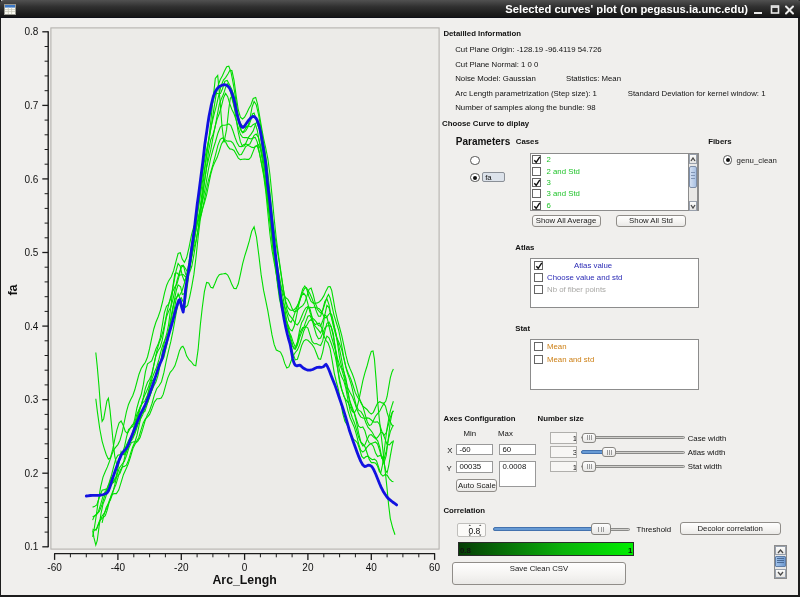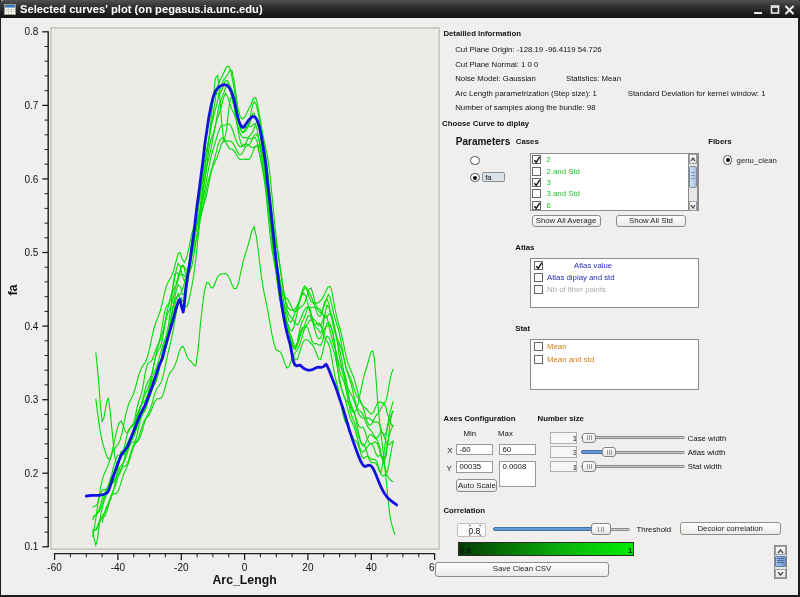--- a/index.html
+++ b/index.html
@@ -1,18 +1,18 @@
 <!DOCTYPE html>
 <html><head><meta charset="utf-8"><style>
 *{margin:0;padding:0;box-sizing:border-box}
 html,body{width:800px;height:597px;overflow:hidden}
 body{font-family:"Liberation Sans",sans-serif;font-size:7.8px;color:#111;background:#e8e8e6}
 #win{position:absolute;left:0;top:0;width:800px;height:597px;background:#f0efed;border-left:1px solid #1c1c1c;border-right:2px solid #1c1c1c;border-bottom:2px solid #1c1c1c}
 #tbar{position:absolute;left:-1px;top:0;width:801px;height:18px;background:linear-gradient(#515151 0%,#303030 40%,#1d1d1d 80%,#161616 100%);border-radius:4px 4px 0 0;border-bottom:1px solid #0e1018}
-#title{position:absolute;left:20px;right:53px;top:3px;text-align:left;color:#fff;font-weight:bold;font-size:11.2px}
+#title{position:absolute;left:20px;right:53px;top:3px;text-align:right;color:#fff;font-weight:bold;font-size:11.2px}
 .lab{position:absolute;white-space:nowrap;line-height:9px}
 .b{font-weight:bold}
 .btn{position:absolute;background:linear-gradient(#fefefe,#f5f4f2 55%,#eae9e7);border:1px solid #908d89;border-radius:3px;text-align:center;font-size:7.8px;color:#1a1a1a;white-space:nowrap}
 .inp{position:absolute;background:#fff;border:1px solid #999;font-size:7.8px;padding-left:2px;overflow:hidden;white-space:nowrap}
 .lbox{position:absolute;background:#fff;border:1px solid #8c8c8c;overflow:hidden}
 .cb{position:absolute;width:9px;height:9px;background:#fff;border:1px solid #666}
 .itxt{position:absolute;font-size:7.8px;line-height:8px;white-space:nowrap}
 .radio{position:absolute;width:9.5px;height:9.5px;border-radius:50%;background:#fff;border:1px solid #555}
 .sgroove{position:absolute;height:3px;background:#cfcecb;border:1px solid #8a8a88;border-radius:2px}
 .sfill{position:absolute;height:4px;background:#679ad4;border:1px solid #4472ae;border-radius:2px}
@@ -210,21 +210,21 @@
 <div class="lab" style="left:735.6px;top:156.10000000000002px;font-size:7.8px;color:#222">genu_clean</div>
 <div class="lab b" style="left:514.3000000000001px;top:242.70000000000002px;font-size:7.8px;color:#111">Atlas</div>
 <div class="lbox" style="left:529px;top:257.5px;width:168.5px;height:50.5px"></div>
 <div class="cb" style="left:532.5px;top:260.9px">
       <svg width="8" height="8" viewBox="0 0 8 8" style="position:absolute;left:0px;top:0px">
         <path d="M1.3 4.2 L3.2 6.3 L6.8 0.9" fill="none" stroke="#111" stroke-width="1.4"></path>
       </svg>
     </div>
 <div class="itxt" style="left:573px;top:261.9px;color:#2a2ab5">Atlas value</div>
 <div class="cb" style="left:532.5px;top:273.0px"></div>
-<div class="itxt" style="left:546px;top:274.0px;color:#2a2ab5">Atlas diplay and std</div>
+<div class="itxt" style="left:546px;top:274.0px;color:#2a2ab5">Choose value and std</div>
 <div class="cb" style="left:532.5px;top:285.09999999999997px"></div>
 <div class="itxt" style="left:546px;top:286.09999999999997px;color:#a9a8a5">Nb of fiber points</div>
 <div class="lab b" style="left:514.3000000000001px;top:323.6px;font-size:7.8px;color:#111">Stat</div>
 <div class="lbox" style="left:529px;top:339px;width:168.5px;height:50.5px"></div>
 <div class="cb" style="left:532.5px;top:342.4px"></div>
 <div class="itxt" style="left:546px;top:343.4px;color:#cc7e12">Mean</div>
 <div class="cb" style="left:532.5px;top:354.5px"></div>
 <div class="itxt" style="left:546px;top:355.5px;color:#cc7e12">Mean and std</div>
 <div class="lab b" style="left:442.59999999999997px;top:414.1px;font-size:7.8px;color:#111">Axes Configuration</div>
 <div class="lab b" style="left:536.5px;top:414.1px;font-size:7.8px;color:#111">Number size</div>
@@ -280,21 +280,21 @@
 <div class="sfill" style="left:491.7px;top:527px;width:100px"></div>
 <div class="shandle" style="left:589.8px;top:523.3px;width:20.3px;height:11.7px"></div>
 <div class="grip" style="left:596.8px;top:526.5px"></div>
 <div class="grip" style="left:599.5px;top:526.5px"></div>
 <div class="grip" style="left:602.1999999999999px;top:526.5px"></div>
 <div class="lab" style="left:635.4000000000001px;top:525.1999999999999px;font-size:7.8px;color:#111">Threshold</div>
 <div class="btn" style="left:678.5px;top:522.2px;width:101.3px;height:12.6px;line-height:11.6px">Decolor correlation</div>
 <div style="position:absolute;left:457.1px;top:542.4px;width:176.4px;height:13.9px;background:linear-gradient(90deg,#053c05,#0ab30a 60%,#00ee00);border:1px solid #2a2a2a"></div>
 <div class="lab b" style="left:459px;top:545.5px;font-size:7.8px">0.8</div>
 <div class="lab b" style="left:627px;top:545.5px;font-size:7.8px">1</div>
-<div class="btn" style="left:434px;top:561.7px;width:174px;height:15px;line-height:11.6px">Save Clean CSV</div>
+<div class="btn" style="left:451px;top:561.7px;width:174px;height:23px;line-height:11.6px">Save Clean CSV</div>
 <div class="sb" style="left:773px;top:545px;width:12.5px;height:33.5px"></div>
 <div style="position:absolute;left:774px;top:546px;width:10.5px;height:9px;background:linear-gradient(#fcfcfb,#e6e5e3);border:1px solid #98a0ac"></div>
 <svg style="position:absolute;left:776px;top:548.5px" width="7" height="5" viewBox="0 0 7 5">
       <path d="M1 4 L3.5 1 L6 4" fill="none" stroke="#4a4a4a" stroke-width="1.3"></path>
     </svg>
 <div style="position:absolute;left:774px;top:568.5px;width:10.5px;height:9px;background:linear-gradient(#fcfcfb,#e6e5e3);border:1px solid #98a0ac"></div>
 <svg style="position:absolute;left:776px;top:571px" width="7" height="5" viewBox="0 0 7 5">
       <path d="M1 1 L3.5 4 L6 1" fill="none" stroke="#4a4a4a" stroke-width="1.3"></path>
     </svg>
 <div style="position:absolute;left:774px;top:556px;width:10.5px;height:11px;background:linear-gradient(90deg,#9fc0e8,#6f9ad0);border:1px solid #5f7da6;border-radius:1px"></div>

